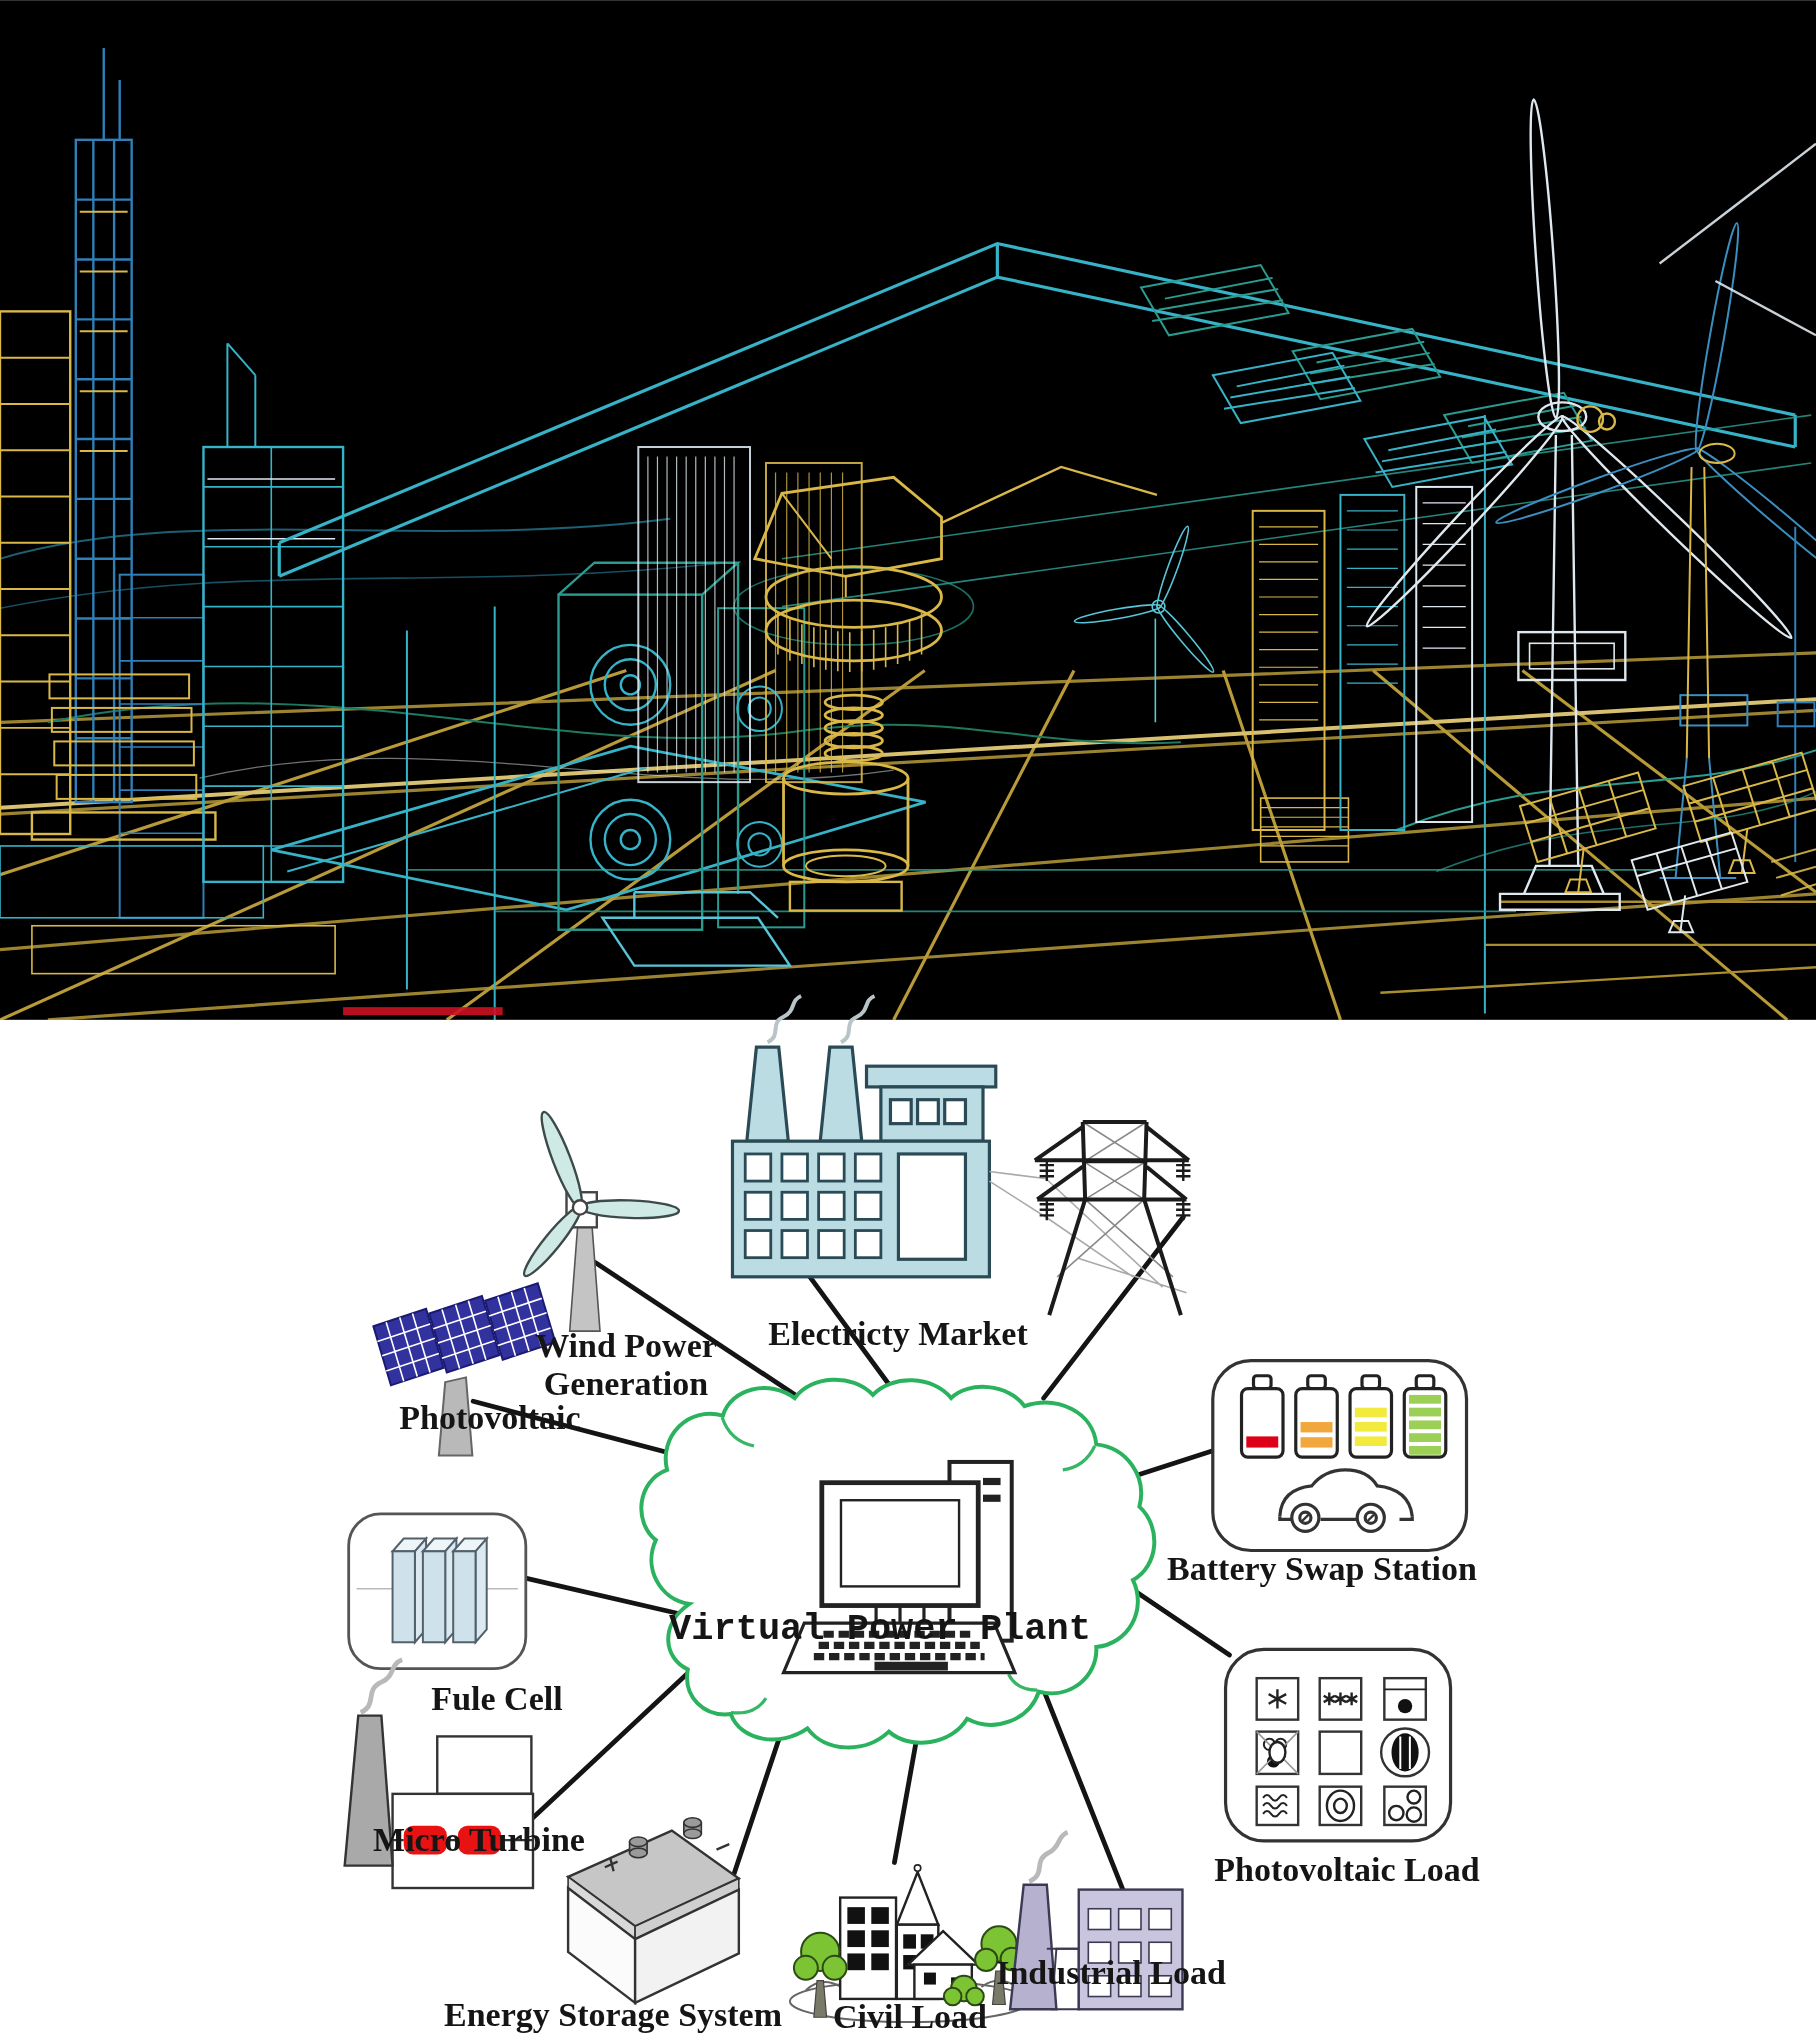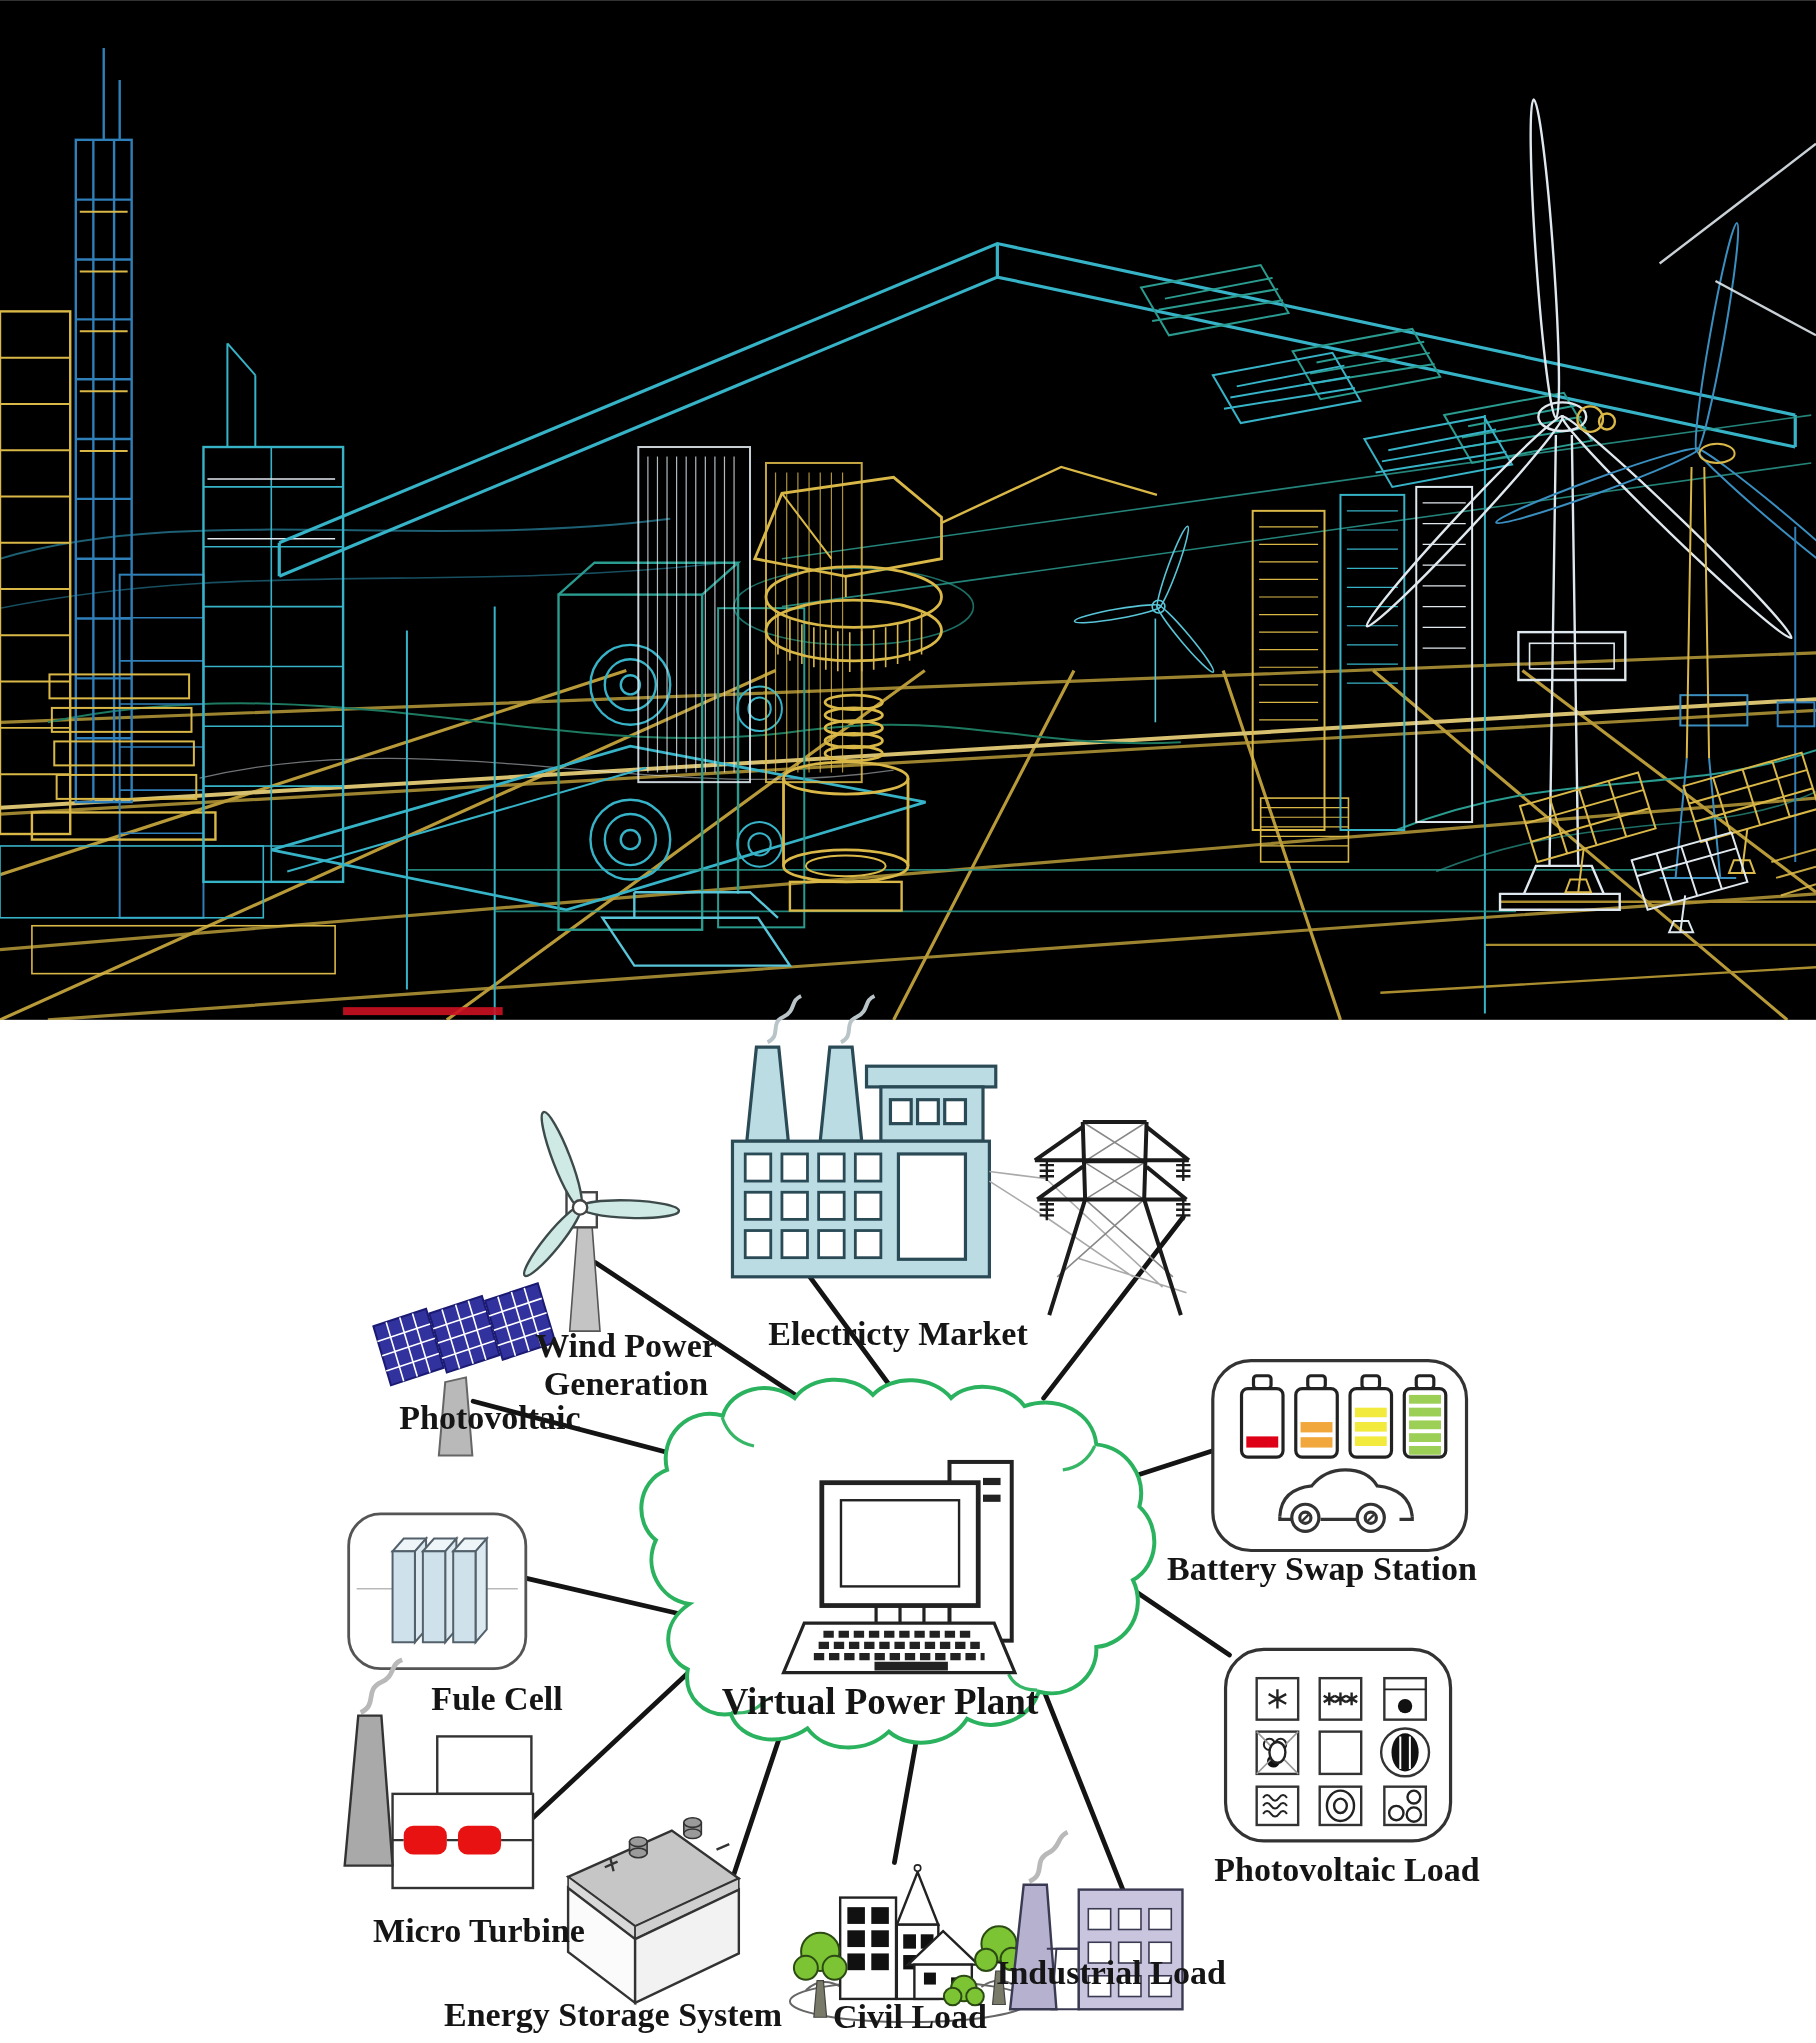--- a/index.html
+++ b/index.html
@@ -535,29 +535,29 @@
 
 <div class="lbl" style="left:626px;top:1365px;">
   <span style="display:block">Wind Power</span>
   <span style="display:block">Generation</span>
 </div>
 
 <div class="lbl" style="left:490px;top:1418px;">Photovoltaic</div>
 
 <div class="lbl" style="left:898px;top:1334px;">Electricty Market</div>
 
-<div class="lbl big" style="left:880px;top:1702px;">Virtual Power Plant</div>
+<div class="lbl big" style="left:880px;top:1630px;font-family:Liberation Mono, monospace;">Virtual Power Plant</div>
 
 <div class="lbl" style="left:1322px;top:1569px;">Battery Swap Station</div>
 
 <div class="lbl" style="left:1347px;top:1870px;">Photovoltaic Load</div>
 
 <div class="lbl" style="left:497px;top:1699px;">Fule Cell</div>
 
-<div class="lbl" style="left:479px;top:1931px;">Micro Turbine</div>
+<div class="lbl" style="left:479px;top:1840px;">Micro Turbine</div>
 
 <div class="lbl" style="left:613px;top:2015px;">Energy Storage System</div>
 
 <div class="lbl" style="left:910px;top:2017px;text-align:center;">Civil Load</div>
 
 <div class="lbl" style="left:1111px;top:1973px;">Industrial Load</div>
 
 </div>
 
 

